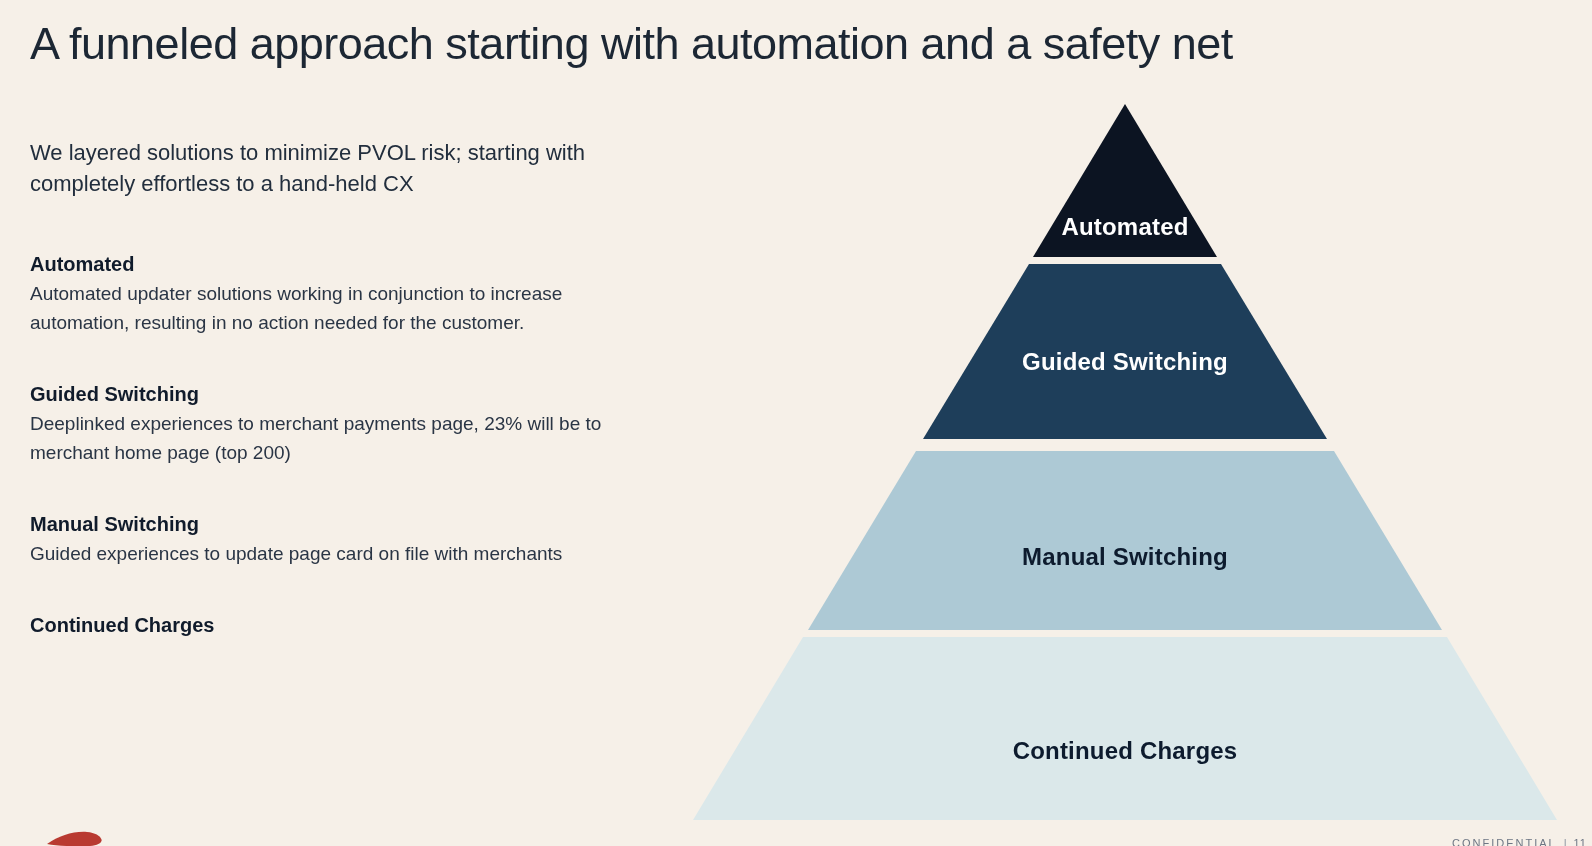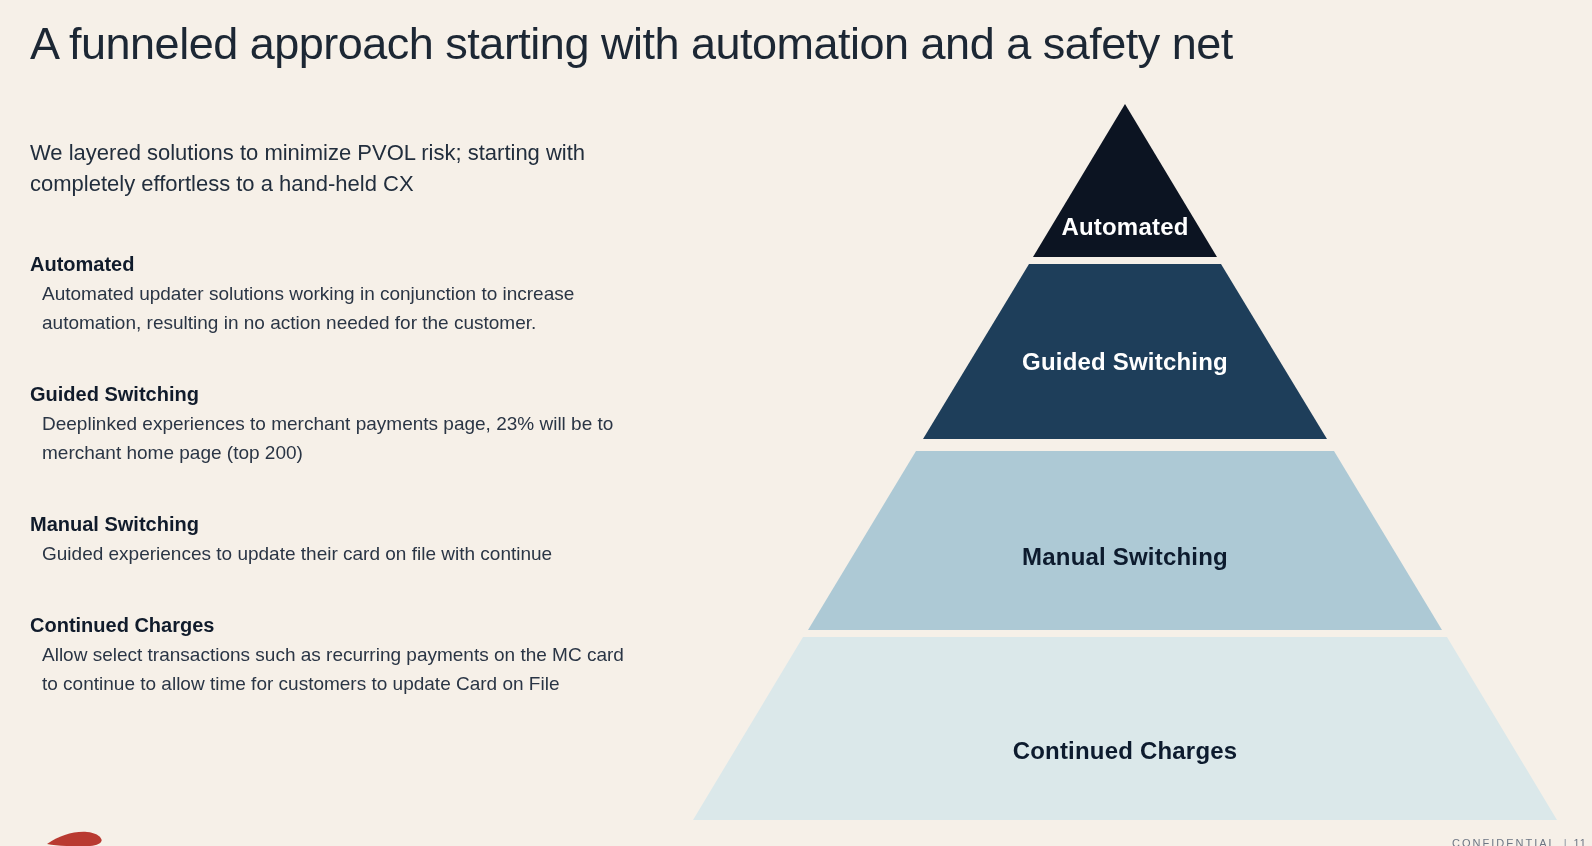--- a/index.html
+++ b/index.html
@@ -42,21 +42,20 @@
     font-size: 20px;
     font-weight: 700;
     line-height: 29px;
     color: #101b2b;
   }
   .section .sec-body {
     font-size: 19px;
     line-height: 29px;
     color: #2a3545;
     white-space: pre-line;
-    margin-left: 12px;
   }
 
   .pyramid {
     position: absolute;
     left: 693px; top: 104px;
     width: 864px; height: 716px;
   }
   .pyramid svg { position: absolute; inset: 0; width: 100%; height: 100%; }
   .layer-label {
     position: absolute;
@@ -104,26 +103,24 @@
       <div class="sec-body">Automated updater solutions working in conjunction to increase
 automation, resulting in no action needed for the customer.</div>
     </div>
     <div class="section">
       <div class="sec-heading">Guided Switching</div>
       <div class="sec-body">Deeplinked experiences to merchant payments page, 23% will be to
 merchant home page (top 200)</div>
     </div>
     <div class="section">
       <div class="sec-heading">Manual Switching</div>
-      <div class="sec-body">Guided experiences to update their card on file with continue</div>
+      <div class="sec-body">Guided experiences to update page card on file with merchants</div>
     </div>
     <div class="section">
       <div class="sec-heading">Continued Charges</div>
-      <div class="sec-body">Allow select transactions such as recurring payments on the MC card
-to continue to allow time for customers to update Card on File</div>
     </div>
   </div>
 
   <div class="pyramid">
     <svg viewBox="0 0 864 716" preserveAspectRatio="none">
       <polygon points="432,0 524,153 340,153" fill="#0c1422"></polygon>
       <polygon points="336,160 528,160 634,335 230,335" fill="#1e3e5a"></polygon>
       <polygon points="223,347 641,347 749,526 115,526" fill="#adc9d5"></polygon>
       <polygon points="110,533 754,533 864,716 0,716" fill="#dbe8ea"></polygon>
     </svg>

